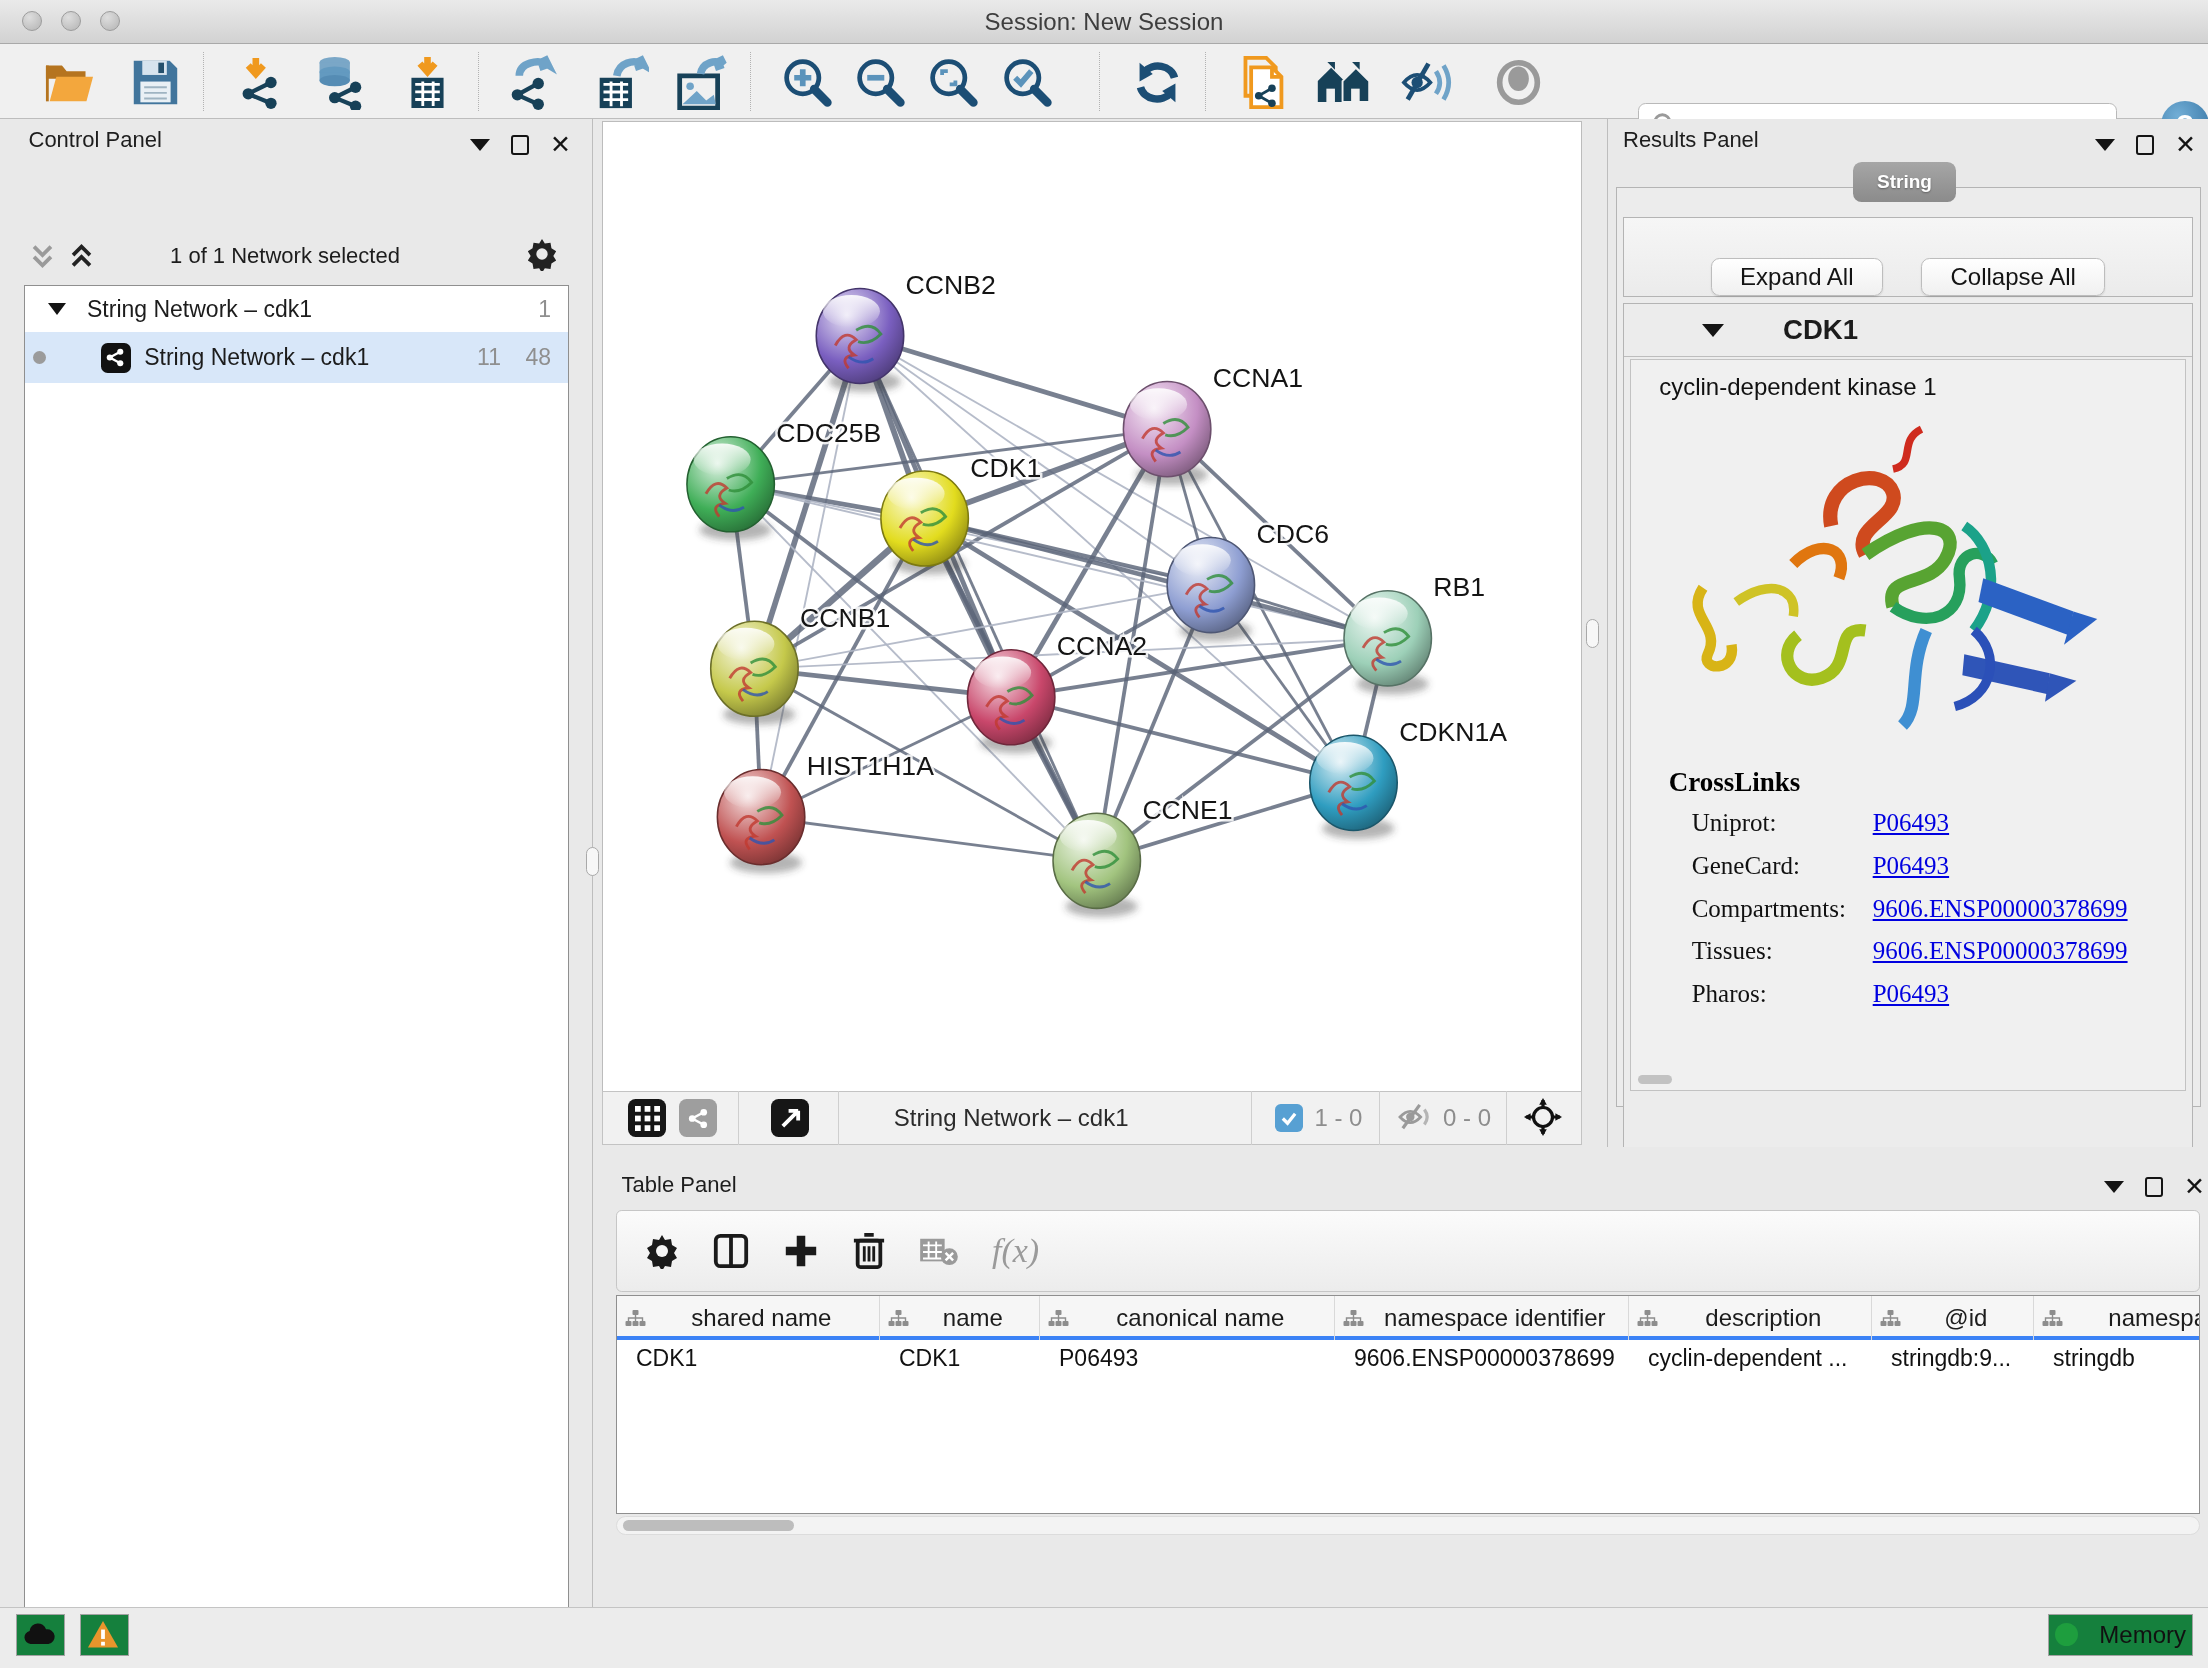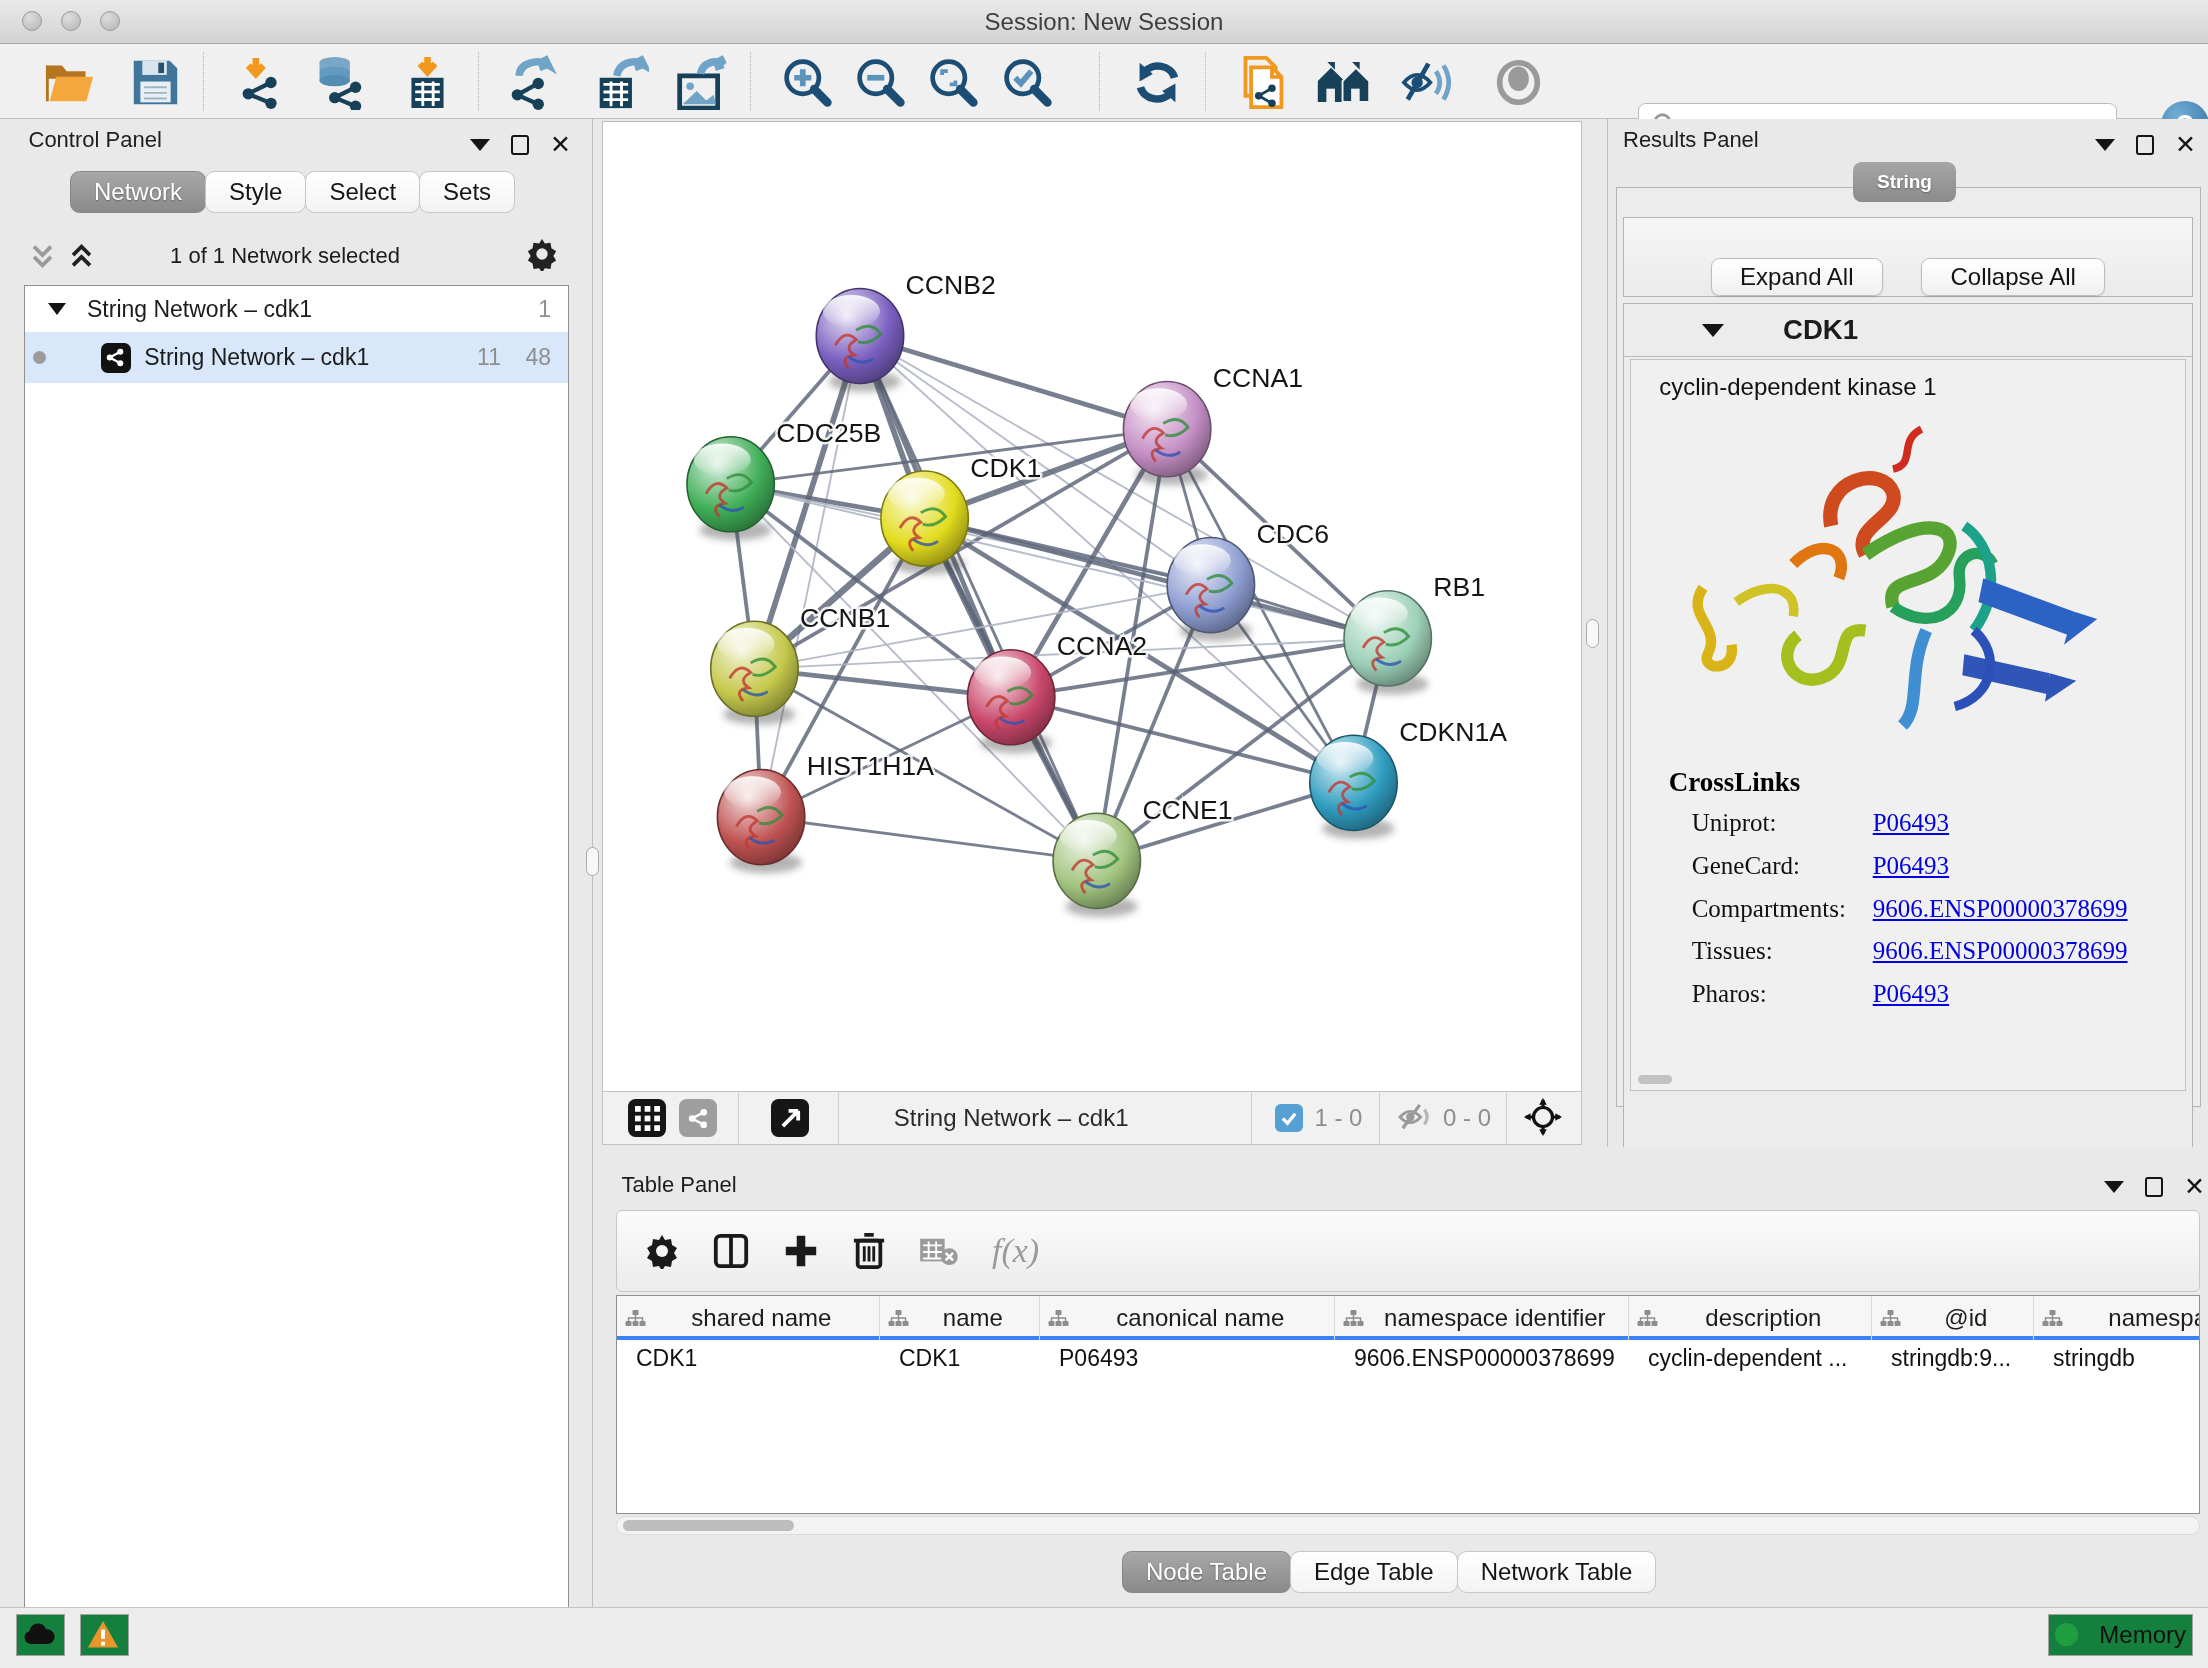--- a/index.html
+++ b/index.html
@@ -293,23 +293,20 @@
         <span>?</span>
       </button>
   </div>
 
   <div class="abs control-panel">
     <div class="abs" style="left:28.5px;top:7.6px;"><span class="panel-title">Control Panel</span></div>
     <div class="abs pt-controls" style="left:470px;top:13.3px;">
       <span class="tri-down"></span>
       <span class="sq"></span>
       <span class="xx">✕</span>
-    </div>
-    <div class="abs" style="left:70px;top:52px;">
-      <span class="tab active">Network</span><span class="tab">Style</span><span class="tab">Select</span><span class="tab">Sets</span>
     </div>
     <div class="abs" style="left:28.5px;top:122px;">
       <svg width="27" height="30" viewBox="0 0 28 32">
           <path d="M5 6 l9 9 9-9 M5 17 l9 9 9-9" stroke="#9a9a9a" stroke-width="4" fill="none"></path>
         </svg>
     </div>
     <div class="abs" style="left:68px;top:122px;">
       <svg width="27" height="30" viewBox="0 0 28 32">
           <path d="M5 15 l9-9 9 9 M5 26 l9-9 9 9" stroke="#222" stroke-width="4" fill="none"></path>
         </svg>
@@ -824,25 +821,20 @@
           <div class="td" style="width: 295px;">P06493</div>
           <div class="td" style="width: 294px;">9606.ENSP00000378699</div>
           <div class="td" style="width: 243px;">cyclin-dependent ...</div>
           <div class="td" style="width: 162px;">stringdb:9...</div>
           <div class="td" style="width: 247px;">stringdb</div>
         </div>
     </div>
     <div class="abs hscroll">
       <div class="hthumb"></div>
     </div>
-    <div class="abs tp-tabs">
-      <span class="tab active">Node Table</span>
-        <span class="tab">Edge Table</span>
-        <span class="tab">Network Table</span>
-    </div>
   </div>
 
   <div class="abs statusbar">
     <button class="abs sb-btn" style="left:16px;width:49px;">
       <svg width="32" height="23" viewBox="0 0 34 24">
           <path d="M8 22 a7 7 0 0 1 -1 -13.8 A9 9 0 0 1 24.5 6.5 A6.5 6.5 0 0 1 27 22 z" fill="#111"></path>
         </svg>
     </button>
     <button class="abs sb-btn" style="left:80px;width:49px;">
       <svg width="32" height="28.5" viewBox="0 0 34 30">

